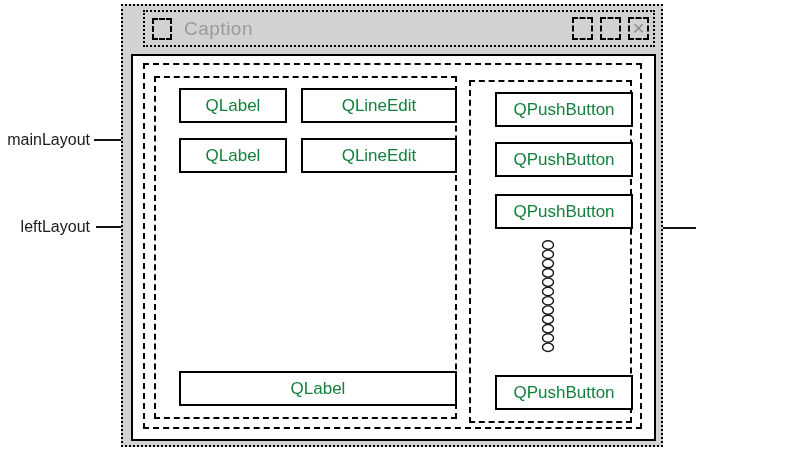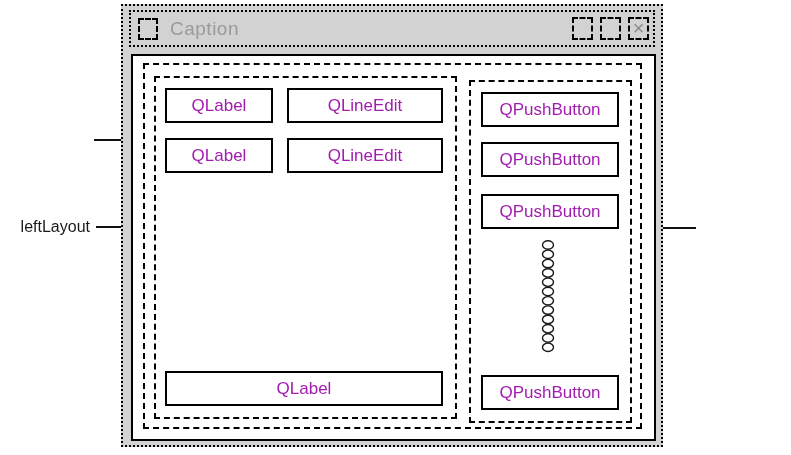--- a/index.html
+++ b/index.html
@@ -9,21 +9,21 @@
     background:#ffffff; overflow:hidden;
     font-family:"Liberation Sans", sans-serif; color:#111;
   }
 
   
   .window {
     position:absolute; left:121px; top:4px; width:542px; height:443px;
     background:#d2d2d2; border:2px dotted #000;
   }
   .titlebar {
-    position:absolute; left:6px; right:6px; top:4px; height:37px;
+    position:absolute; left:20px; right:6px; top:4px; height:37px;
     border:2px dotted #000; background:#d2d2d2;
     display:flex; align-items:center;
   }
   .tb-icon {
     width:20px; height:22px; margin-left:7px;
     border:2px dashed #000; background:transparent;
   }
   .tb-title {
     margin-left:12px; font-size:19px; color:#9a9a9a; letter-spacing:0.5px;
   }
@@ -51,21 +51,21 @@
   }
   .right-layout {
     position:absolute; left:324px; top:15px; width:163px; height:343px;
     border:2px dashed #000;
   }
 
   
   .wbox {
     position:absolute; border:2px solid #000; background:#fff;
     display:flex; align-items:center; justify-content:center;
-    font-size:17px; color:#a21caf;
+    font-size:17px; color:#15803d;margin-left:14px;
   }
   
   .lw-r1-label { left:9px;  top:10px;  width:108px; height:35px; }
   .lw-r1-edit  { left:131px; top:10px; width:156px; height:35px; }
   .lw-r2-label { left:9px;  top:60px;  width:108px; height:35px; }
   .lw-r2-edit  { left:131px; top:60px; width:156px; height:35px; }
   .lw-check    { left:9px;  top:112px; width:278px; height:35px; }
   .lw-list     { left:9px;  top:157px; width:278px; height:123px; }
   .lw-label2   { left:9px;  top:293px; width:278px; height:35px; }
   
@@ -94,20 +94,21 @@
   .arrow.point-left  .head { left:0; border-right:9px solid #111; }
   .arr-main  { left:94px;  top:135px; width:49px; }
   .arr-left  { left:96px;  top:222px; width:60px; }
   .arr-right { left:634px; top:223px; width:62px; }
 </style>
 </head>
 <body>
 
 <div class="canvas">
 
+  <div class="ann-label ann-main">mainLayout</div>
   <div class="arrow point-right arr-main">
     <span class="line"></span>
     <span class="head"></span>
   </div>
 
   <div class="ann-label ann-left">leftLayout</div>
   <div class="arrow point-right arr-left">
     <span class="line"></span>
     <span class="head"></span>
   </div>

